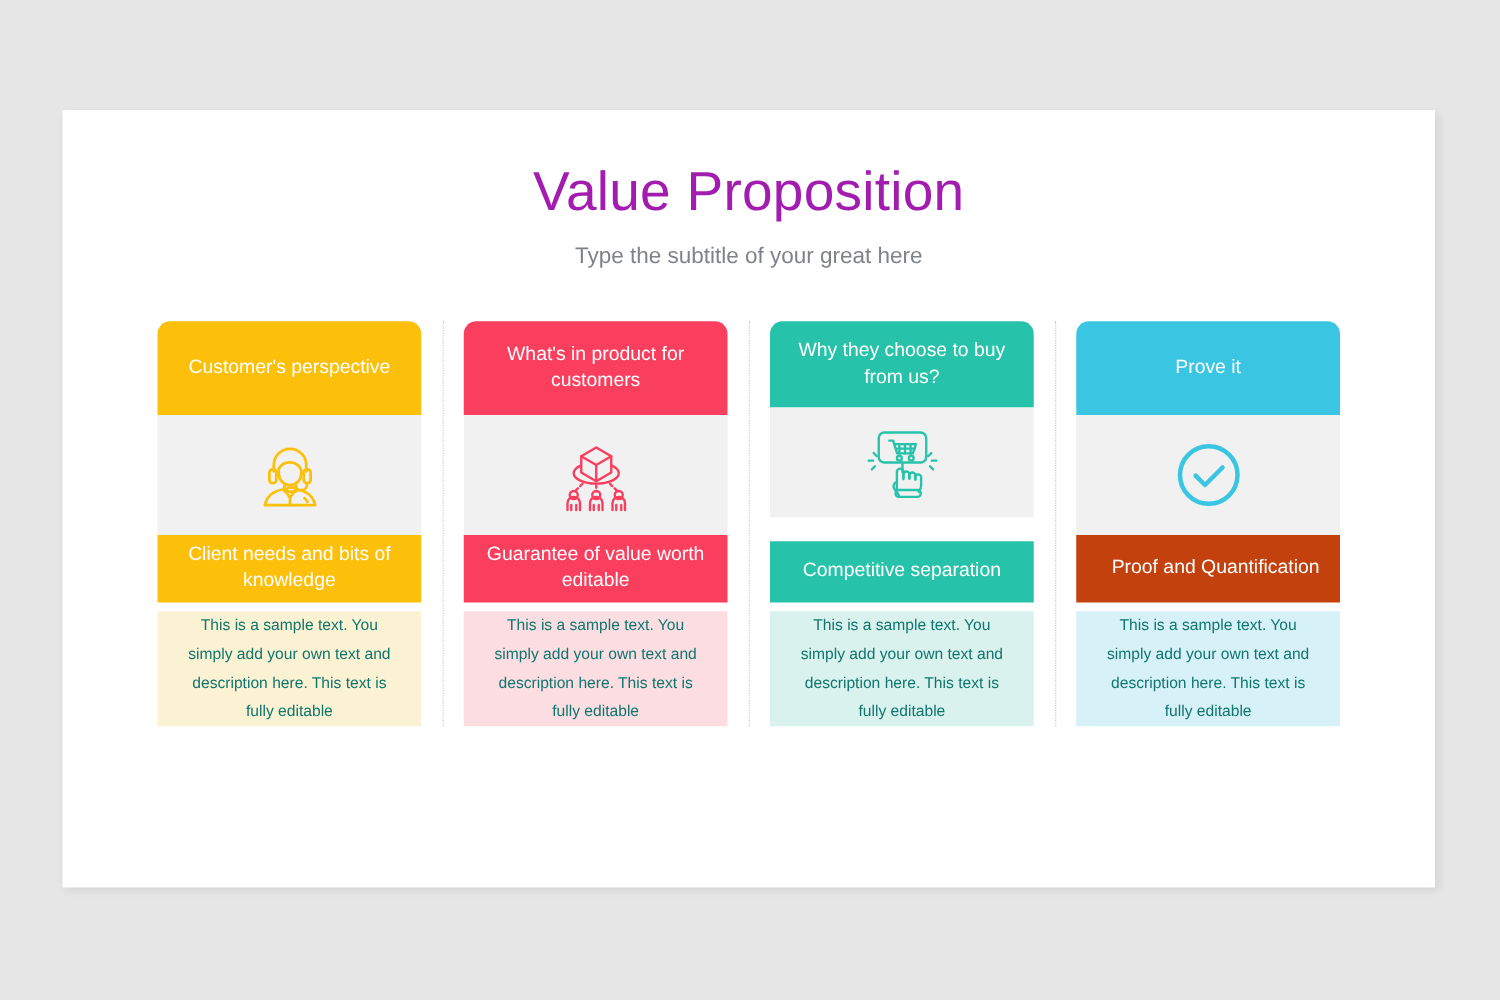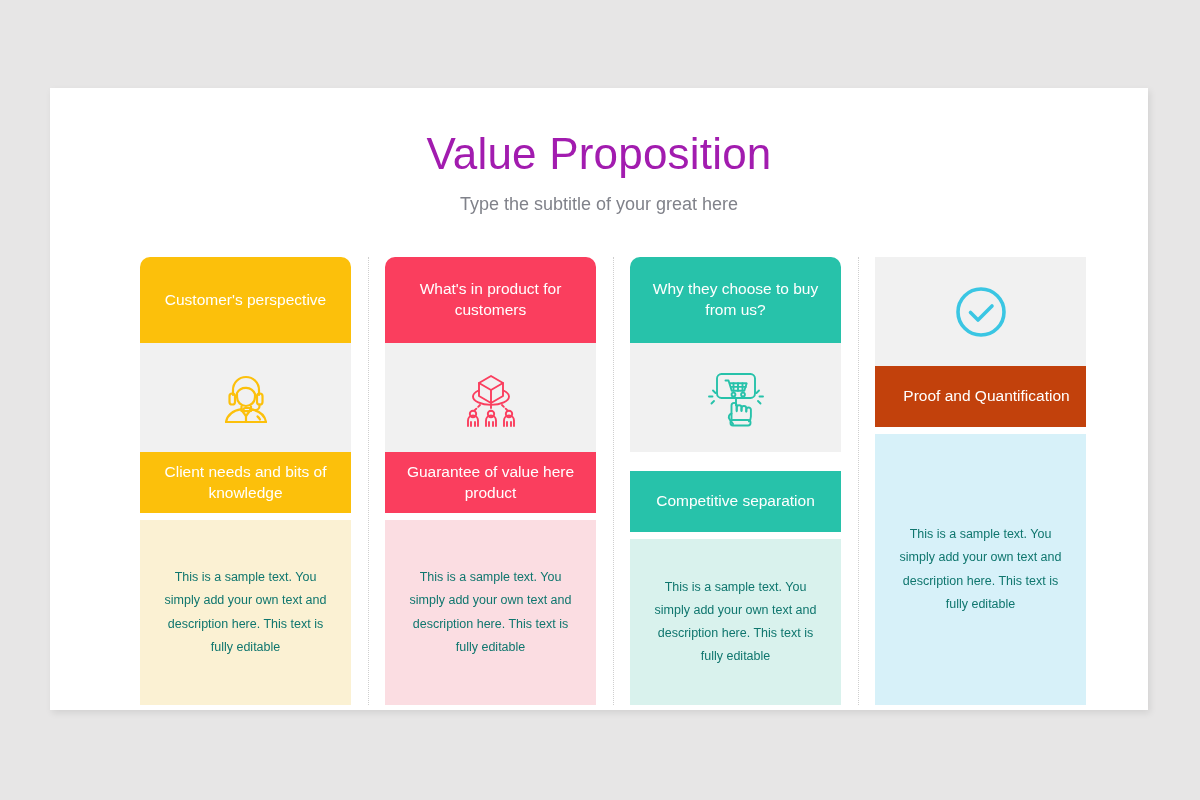--- a/index.html
+++ b/index.html
@@ -45,24 +45,24 @@
     margin: 14px 0 0 0;
     font-size: 18px;
     font-weight: 400;
     color: #80828a;
     line-height: 1.2;
   }
 
   
   .columns {
     position: absolute;
-    left: 90px;
+    left: 76px;
     top: 169px;
     width: 946px;
-    height: 448px;
+    height: 324px;
     display: flex;
     justify-content: space-between;
     align-items: flex-end;
   }
 
   .col-wrap {
     position: relative;
     width: 211px;
     height: 100%;
   }
@@ -192,21 +192,21 @@
               <path d="M42 38 L48 44" stroke-dasharray="2.6 2.6"></path>
               <circle cx="13" cy="47" r="3.2"></circle>
               <path d="M8 59 v-5.5 a5 5 0 0 1 10 0 V59 M11 59 v-4 M15 59 v-4"></path>
               <circle cx="31" cy="47" r="3.2"></circle>
               <path d="M26 59 v-5.5 a5 5 0 0 1 10 0 V59 M29 59 v-4 M33 59 v-4"></path>
               <circle cx="49" cy="47" r="3.2"></circle>
               <path d="M44 59 v-5.5 a5 5 0 0 1 10 0 V59 M47 59 v-4 M51 59 v-4"></path>
             </svg>
           </span>
         </div>
-        <div class="card-label" style="background: rgb(250, 62, 94);">Guarantee of value here product</div>
+        <div class="card-label" style="background: rgb(250, 62, 94);">Guarantee of value worth editable</div>
         <div class="card-body" style="background: rgb(251, 221, 226);">
           <p>This is a sample text. You simply add your own text and description here. This text is fully editable</p>
         </div>
       </div>
     </div>
 
     <div class="col-wrap">
       <div class="card">
         <div class="card-header" style="background: rgb(39, 194, 170);">Why they choose to buy from us?</div>
         <div class="card-icon">
@@ -231,20 +231,21 @@
         </div>
         <div class="card-label" style="background: rgb(39, 194, 170); margin-top: 19px;">Competitive separation</div>
         <div class="card-body" style="background: rgb(217, 242, 237);">
           <p>This is a sample text. You simply add your own text and description here. This text is fully editable</p>
         </div>
       </div>
     </div>
 
     <div class="col-wrap">
       <div class="card">
+        <div class="card-header" style="background: rgb(58, 198, 227);">Prove it</div>
         <div class="card-icon">
           <span>
             <svg width="58" height="58" viewBox="0 0 58 58" fill="none" stroke="#3AC6E3" stroke-width="3.6" stroke-linecap="round" stroke-linejoin="round">
               <circle cx="29" cy="29" r="23"></circle>
               <path d="M18.5 29.5 L26 37 L40 23"></path>
             </svg>
           </span>
         </div>
         <div class="card-label" style="background: #c2410c; padding-left: 20px;">Proof and Quantification</div>
         <div class="card-body" style="background: rgb(215, 241, 249);">

